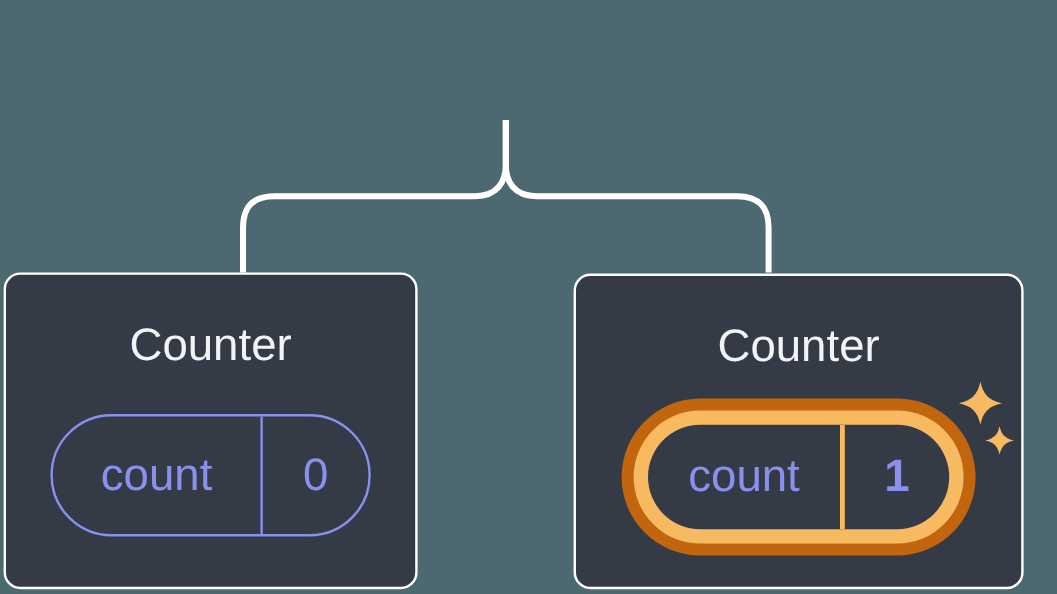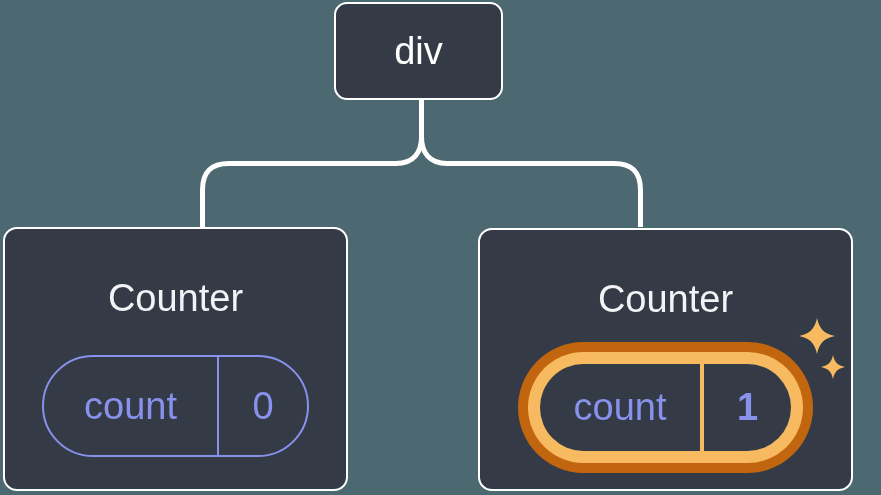--- a/index.html
+++ b/index.html
@@ -24,21 +24,21 @@
     width: 169px; height: 98px;
     border-radius: 13px;
     display: flex; align-items: center; justify-content: center;
     color: #ffffff; font-size: 38px;
   }
   .card { border-radius: 14px; }
   .card-left  { left: 3px;   top: 227px; width: 345px; height: 264px; }
   .card-right { left: 478px; top: 228px; width: 375px; height: 263px; }
 
   .card-title {
-    margin-top: 48px;
+    margin-top: 38px;
     text-align: center;
     font-size: 38px;
     color: #f1f3f5;
   }
 
   
   .pill {
     margin: 35px auto 0;
     width: 267px; height: 102px;
     border: 2px solid #8891ec;
@@ -87,23 +87,20 @@
 </head>
 <body>
 
 <div class="stage">
 
   <svg class="connector-svg" width="881" height="495" viewBox="0 0 881 495">
     <path d="M421.5 100 V137 C421.5 152 414 163.5 396 163.5 H229 C211 163.5 202.5 172 202.5 190 V227" fill="none" stroke="#ffffff" stroke-width="5"></path>
     <path d="M421.5 100 V137 C421.5 152 429 163.5 447 163.5 H614 C632 163.5 640.5 172 640.5 190 V227" fill="none" stroke="#ffffff" stroke-width="5"></path>
   </svg>
 
-  <div class="node root-node">
-    <span>div</span>
-  </div>
 
   <div class="node card card-left">
     <div class="card-title">Counter</div>
     <div class="pill">
       <div class="pill-key">count</div>
       <div class="pill-sep"></div>
       <div class="pill-val">0</div>
     </div>
   </div>
 

